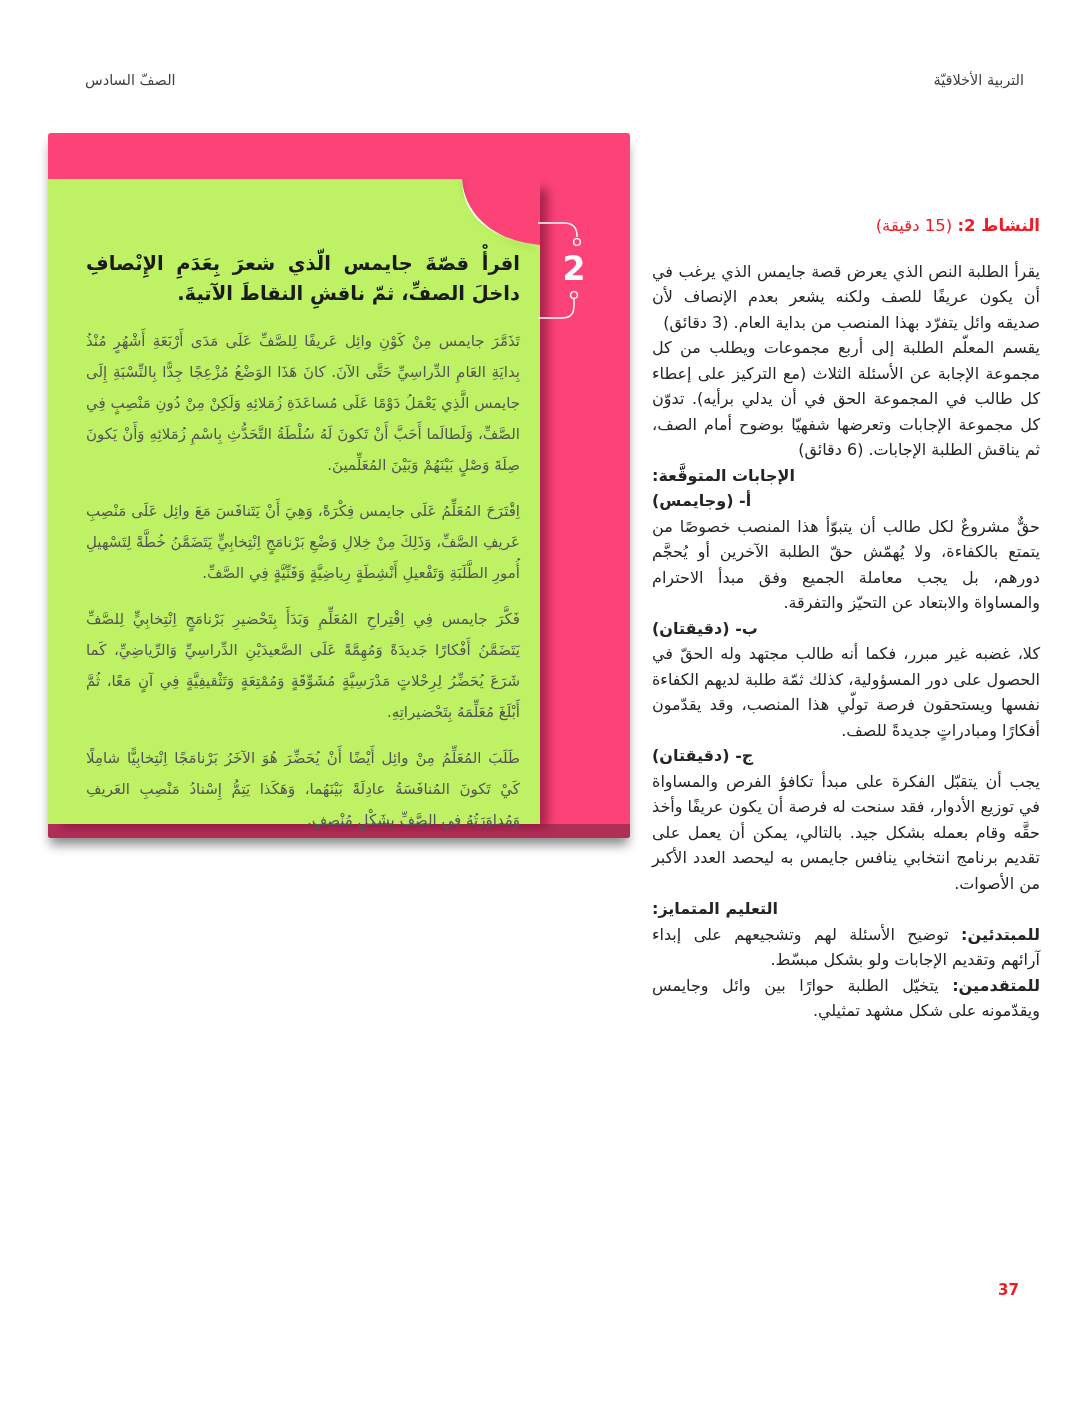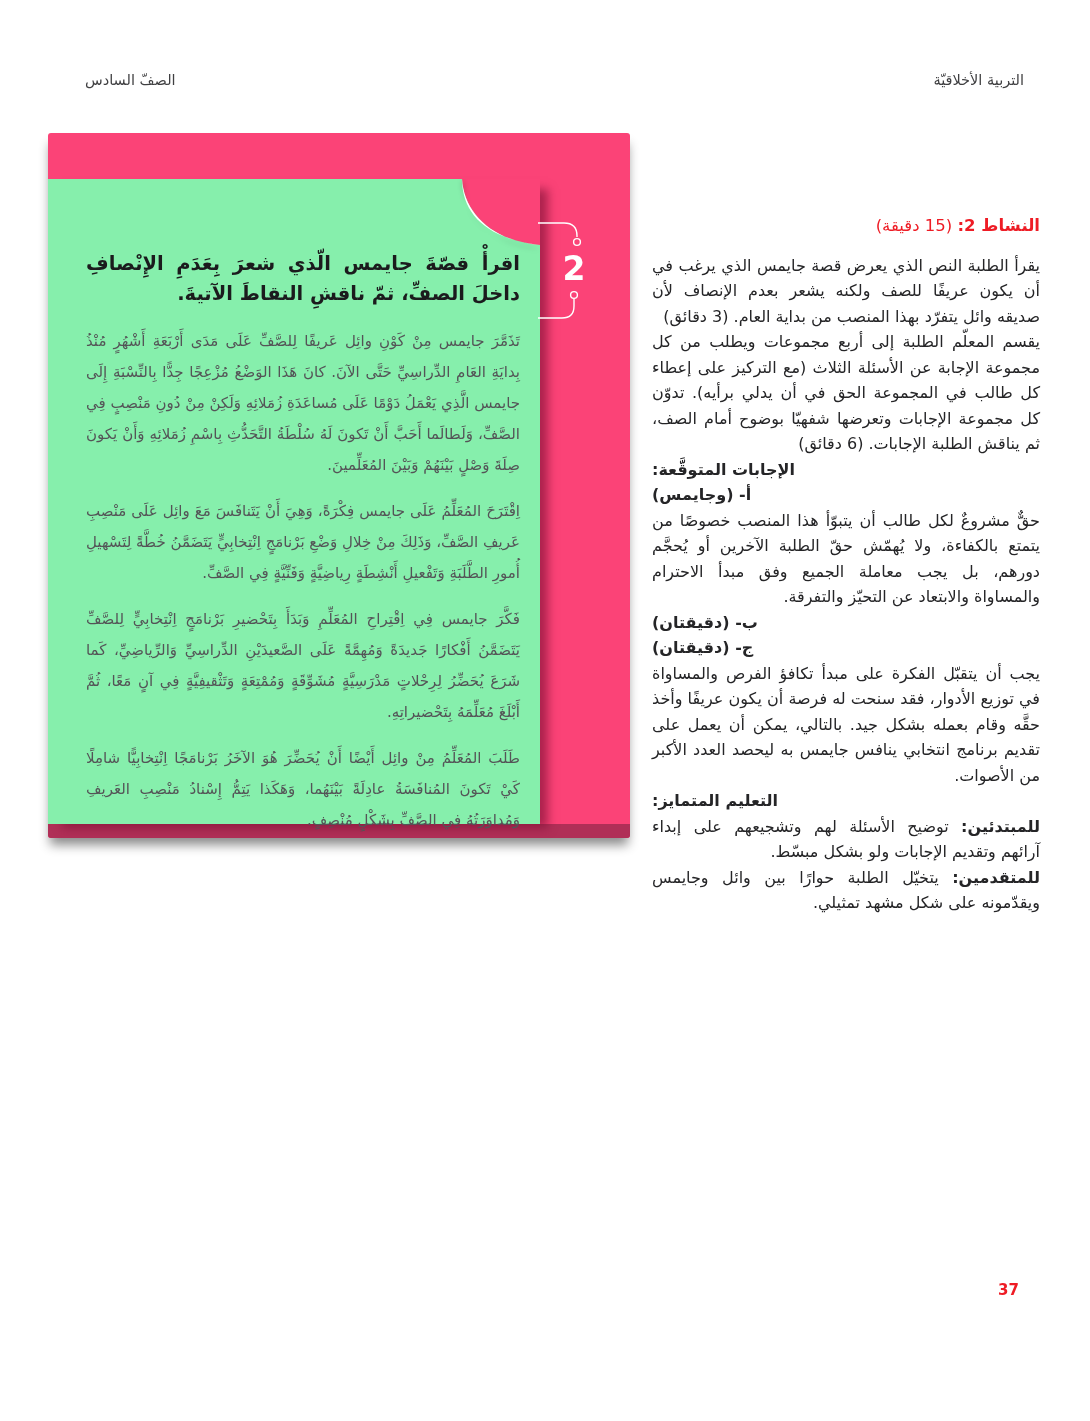--- a/index.html
+++ b/index.html
@@ -17,21 +17,21 @@
     position:absolute; left:48px; top:133px; width:582px; height:705px;
     background:#FB4377; border-radius:3px;
     box-shadow:0 9px 11px -2px rgba(0,0,0,0.45);
   }
   .story-card::after{ 
     content:""; position:absolute; left:0; right:0; bottom:0; height:14px;
     background:#B02F57; border-radius:0 0 3px 3px;
   }
   .page-paper{
     position:absolute; left:0; top:46px; width:492px; height:645px;
-    background:#86efac; z-index:2;
+    background:#bef264; z-index:2;
     box-shadow:11px 7px 9px -3px rgba(125,14,52,0.62);
     padding:70px 20px 0 38px;
   }
   .page-paper h2{
     font-size:19.5px; line-height:30px; font-weight:bold; color:#1b1b1d;
     text-align:justify; text-align-last:right; margin-bottom:17px;
   }
   .page-paper p{
     font-size:15px; line-height:31px; color:#545457;
     text-align:justify; margin-bottom:15px;
@@ -39,21 +39,21 @@
   .curl{ position:absolute; top:0; right:0; width:100px; height:80px; z-index:3; }
   .badge{ position:absolute; left:490px; top:85px; width:78px; height:108px; z-index:4; overflow:visible; }
   .badge text{ font-family:"DejaVu Sans",sans-serif; font-weight:bold; font-size:33px; fill:#ffffff; }
   .badge path, .badge circle{ fill:none; stroke:#ffffff; stroke-width:1.4px; }
   
   .activity{
     position:absolute; right:50px; top:213px; width:388px;
     font-size:16px; line-height:25.5px; color:#252527;
   }
   .activity .red-head{
-    color:#EE1C25; font-size:16.5px; margin-bottom:14px;
+    color:#EE1C25; font-size:16.5px; margin-bottom:20px;
   }
   .activity .red-head b{ font-weight:bold; }
   .activity p{ text-align:justify; }
   .activity p.blabel{ font-weight:bold; text-align:left; }
   .activity b{ font-weight:bold; }
   
   .pagenum{
     position:absolute; left:998px; top:1281px;
     color:#EE1C25; font-weight:bold; font-size:15px;
   }
@@ -103,20 +103,21 @@
 
   <p>يقرأ الطلبة النص الذي يعرض قصة جايمس الذي يرغب في أن يكون عريفًا للصف ولكنه يشعر بعدم الإنصاف لأن صديقه وائل يتفرّد بهذا المنصب من بداية العام. (3 دقائق)</p>
   <p>يقسم المعلّم الطلبة إلى أربع مجموعات ويطلب من كل مجموعة الإجابة عن الأسئلة الثلاث (مع التركيز على إعطاء كل طالب في المجموعة الحق في أن يدلي برأيه). تدوّن كل مجموعة الإجابات وتعرضها شفهيّا بوضوح أمام الصف، ثم يناقش الطلبة الإجابات. (6 دقائق)</p>
 
   <p class="blabel">الإجابات المتوقَّعة:</p>
 
   <p class="blabel">أ- (وجايمس)</p>
   <p>حقٌّ مشروعٌ لكل طالب أن يتبوّأ هذا المنصب خصوصًا من يتمتع بالكفاءة، ولا يُهمّش حقّ الطلبة الآخرين أو يُحجَّم دورهم، بل يجب معاملة الجميع وفق مبدأ الاحترام والمساواة والابتعاد عن التحيّز والتفرقة.</p>
 
   <p class="blabel">ب- (دقيقتان)</p>
+  <p>كلا، غضبه غير مبرر، فكما أنه طالب مجتهد وله الحقّ في الحصول على دور المسؤولية، كذلك ثمّة طلبة لديهم الكفاءة نفسها ويستحقون فرصة تولّي هذا المنصب، وقد يقدّمون أفكارًا ومبادراتٍ جديدةً للصف.</p>
 
   <p class="blabel">ج- (دقيقتان)</p>
   <p>يجب أن يتقبّل الفكرة على مبدأ تكافؤ الفرص والمساواة في توزيع الأدوار، فقد سنحت له فرصة أن يكون عريفًا وأخذ حقَّه وقام بعمله بشكل جيد. بالتالي، يمكن أن يعمل على تقديم برنامج انتخابي ينافس جايمس به ليحصد العدد الأكبر من الأصوات.</p>
 
   <p class="blabel">التعليم المتمايز:</p>
 
   <p><b>للمبتدئين:</b> <span>توضيح الأسئلة لهم وتشجيعهم على إبداء آرائهم وتقديم الإجابات ولو بشكل مبسّط.</span></p>
   <p><b>للمتقدمين:</b> <span>يتخيّل الطلبة حوارًا بين وائل وجايمس ويقدّمونه على شكل مشهد تمثيلي.</span></p>
 </aside>
 

